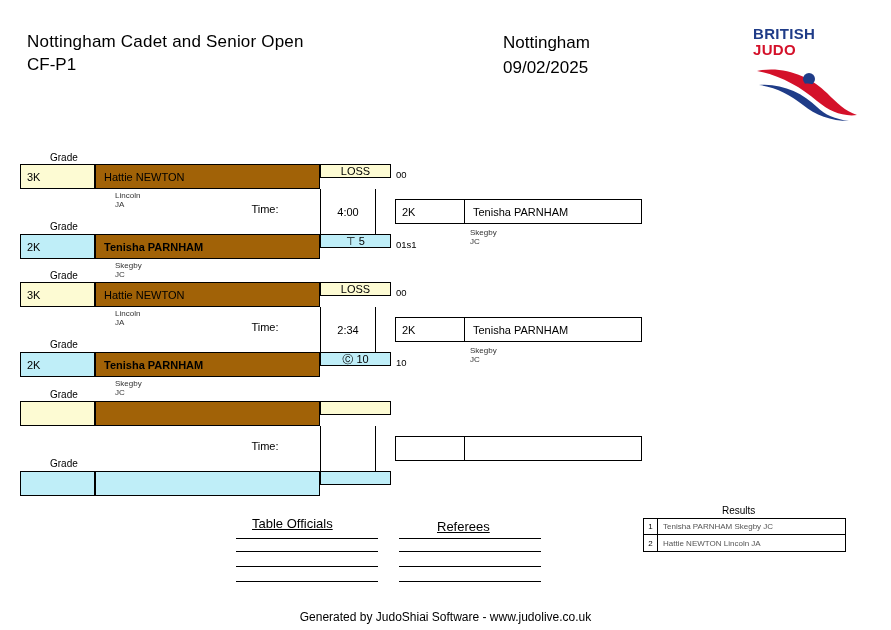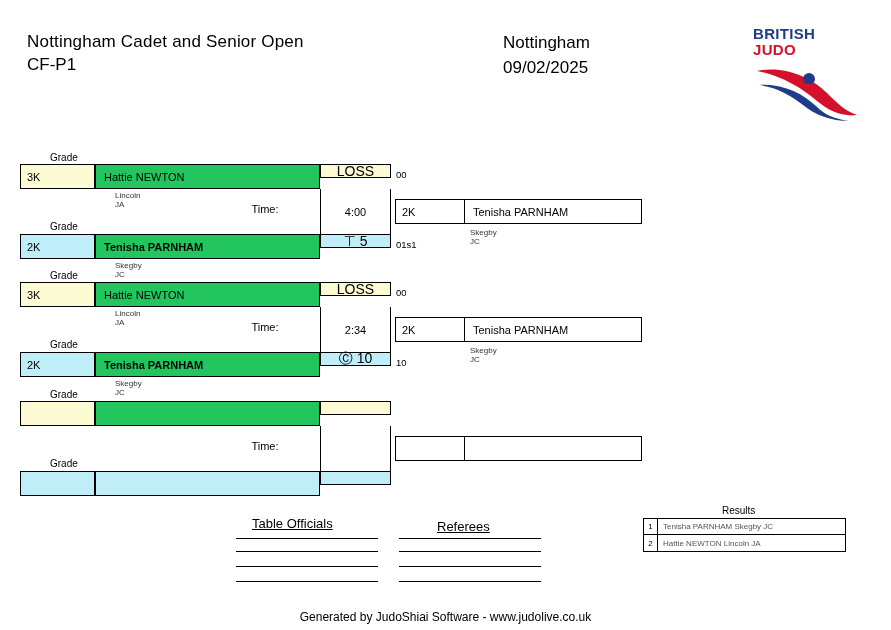--- a/index.html
+++ b/index.html
@@ -97,25 +97,25 @@
   }
   .name-cell {
     width: 225px;
     height: 25px;
     padding-left: 8px;
   }
   .score-cell {
     width: 71px;
     height: 14px;
     justify-content: center;
-    font-size: 14px;
+    font-size: 11px;
   }
   .fill-yellow { background: #fdfbd3; }
   .fill-blue   { background: #bfeef8; }
-  .fill-white  { background: #22c55e; }
+  .fill-white  { background: #a16207; }
   .club-label {
     position: absolute;
     font-size: 8px;
     color: #333333;
   }
   .points-label {
     position: absolute;
     font-size: 9.5px;
     color: #000000;
   }
@@ -123,21 +123,21 @@
     position: absolute;
     font-size: 11px;
     text-align: center;
   }
   .time-box {
     position: absolute;
     box-sizing: border-box;
     border: 1px solid #000000;
     border-top: none;
     border-bottom: none;
-    width: 71px;
+    width: 56px;
     height: 45px;
     display: flex;
     align-items: center;
     justify-content: center;
     font-size: 11px;
     background: #ffffff;
   }
   .winner-grade {
     position: absolute;
     box-sizing: border-box;

